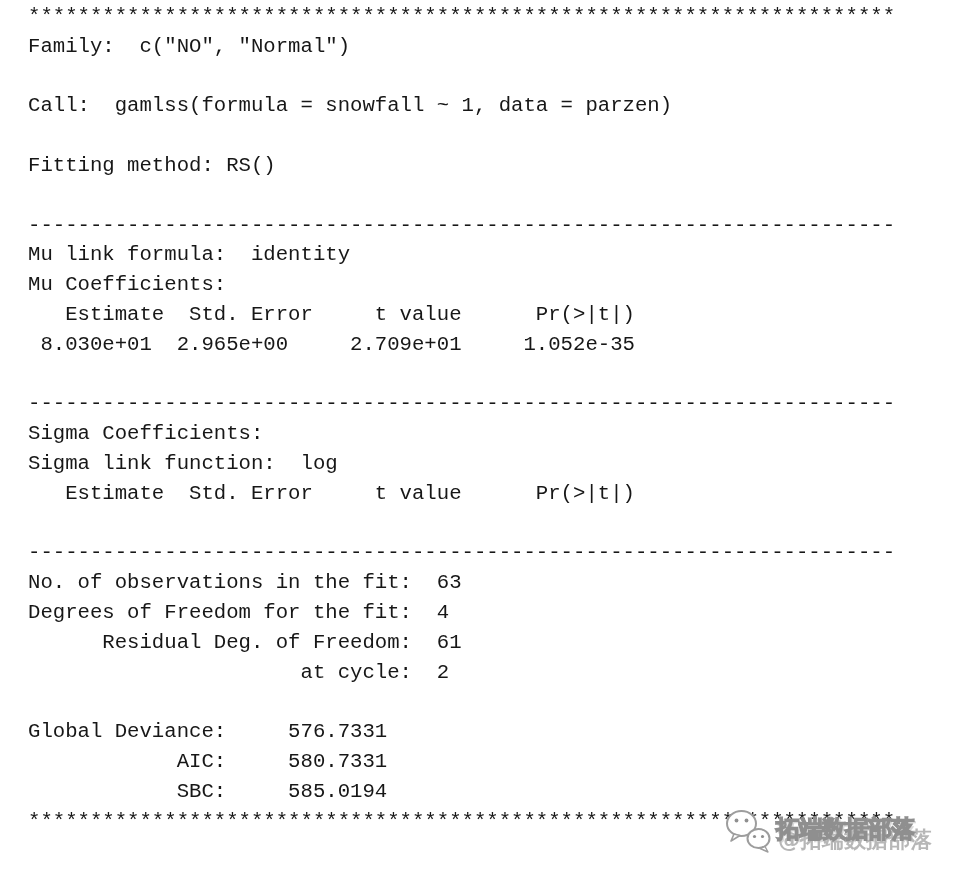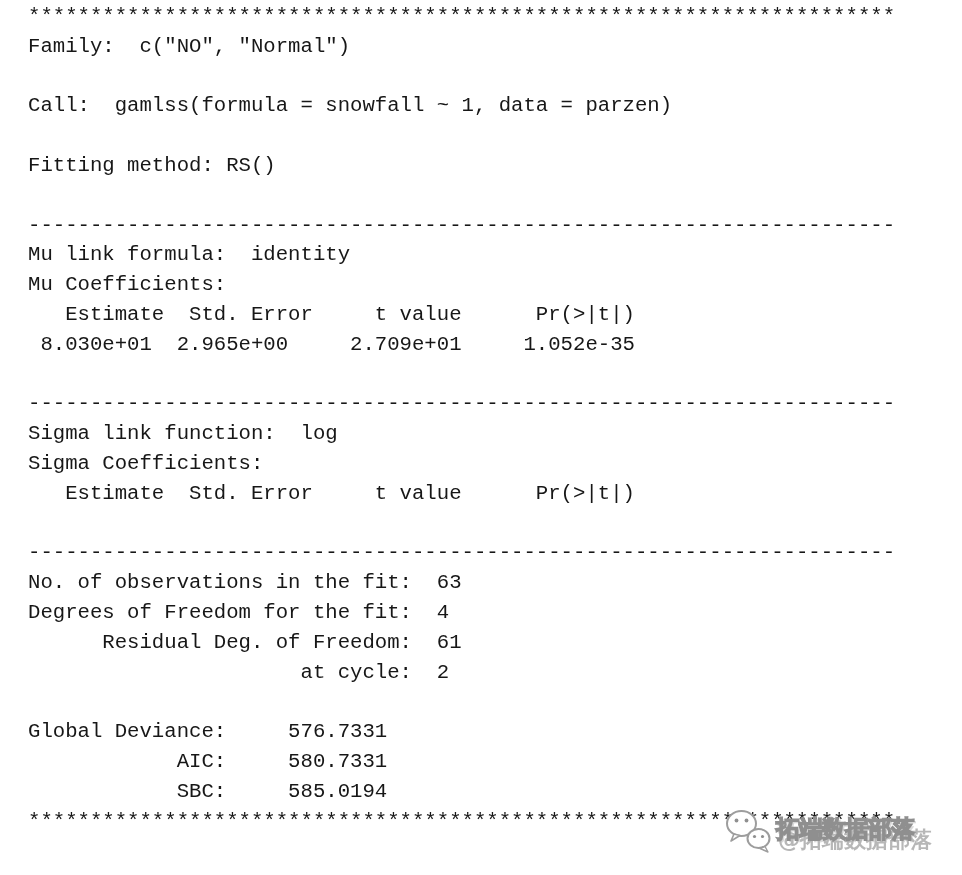--- a/index.html
+++ b/index.html
@@ -82,22 +82,22 @@
     <pre class="line"></pre>
     <pre class="line">Fitting method: RS()</pre>
     <pre class="line"></pre>
     <pre class="line">----------------------------------------------------------------------</pre>
     <pre class="line">Mu link formula:  identity</pre>
     <pre class="line">Mu Coefficients:</pre>
     <pre class="line">   Estimate  Std. Error     t value      Pr(&gt;|t|)</pre>
     <pre class="line"> 8.030e+01  2.965e+00     2.709e+01     1.052e-35</pre>
     <pre class="line"></pre>
     <pre class="line">----------------------------------------------------------------------</pre>
+    <pre class="line">Sigma Coefficients:</pre>
     <pre class="line">Sigma link function:  log</pre>
-    <pre class="line">Sigma Coefficients:</pre>
     <pre class="line">   Estimate  Std. Error     t value      Pr(&gt;|t|)</pre>
     <pre class="line"></pre>
     <pre class="line">----------------------------------------------------------------------</pre>
     <pre class="line">No. of observations in the fit:  63</pre>
     <pre class="line">Degrees of Freedom for the fit:  4</pre>
     <pre class="line">      Residual Deg. of Freedom:  61</pre>
     <pre class="line">                      at cycle:  2</pre>
     <pre class="line"></pre>
     <pre class="line">Global Deviance:     576.7331</pre>
     <pre class="line">            AIC:     580.7331</pre>

